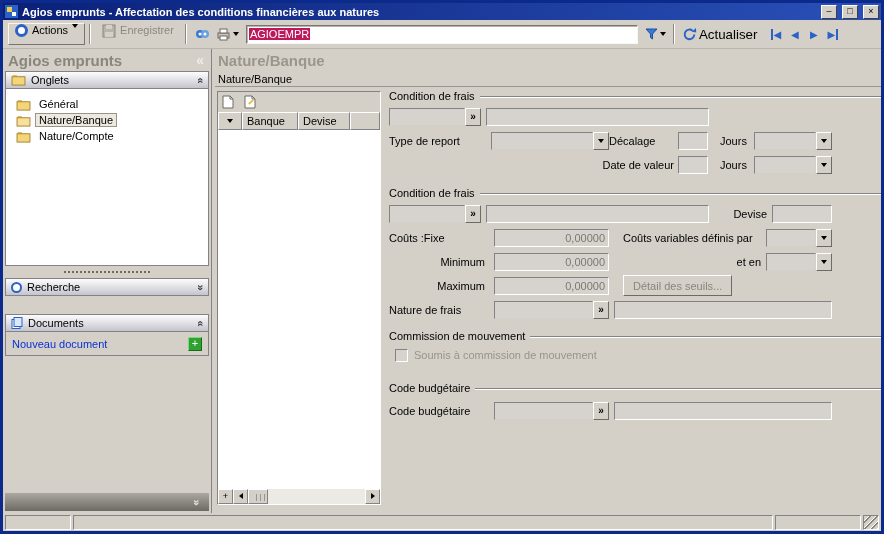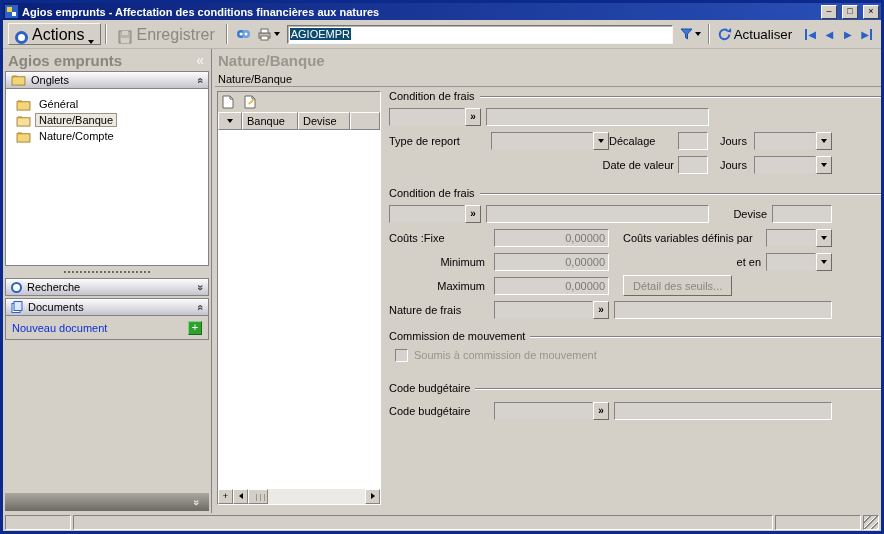--- a/index.html
+++ b/index.html
@@ -7,28 +7,28 @@
   body{font-family:"Liberation Sans",sans-serif;font-size:11px;color:#000;background:#808080}
   .window{position:relative;width:884px;height:534px;background:#d4d0c8;border:3px solid #0b2a8c;display:flex;flex-direction:column;overflow:hidden}
 
   
   .titlebar{height:17px;background:linear-gradient(90deg,#0a2078,#2a50b8);display:flex;align-items:center;padding:0 2px;gap:4px;flex-shrink:0}
   .titlebar .title{color:#fff;font-weight:bold;font-size:11px;flex:1;white-space:nowrap;overflow:hidden}
   .winbtn{width:16px;height:14px;background:#d4d0c8;border:1px solid;border-color:#fff #404040 #404040 #fff;font-size:9px;line-height:11px;text-align:center;padding:0;margin-left:1px;font-family:"Liberation Sans",sans-serif}
 
   
   .toolbar{height:29px;display:flex;align-items:center;padding:0 5px;flex-shrink:0;border-bottom:1px solid #bab6ae}
-  .tbtn{display:flex;align-items:flex-end;gap:4px;height:22px;padding:0 6px;background:#d4d0c8;border:1px solid;border-color:#f8f6f2 #787470 #787470 #f8f6f2;font-size:16px;font-family:"Liberation Sans",sans-serif}
+  .tbtn{display:flex;align-items:flex-start;gap:4px;height:22px;padding:0 6px;background:#d4d0c8;border:1px solid;border-color:#f8f6f2 #787470 #787470 #f8f6f2;font-size:11px;font-family:"Liberation Sans",sans-serif}
   .tbtn.flat{border-color:transparent}
   .tbtn.disabled{color:#8c8880}
   .tsep{width:2px;height:20px;border-left:1px solid #8c8880;border-right:1px solid #fff;margin:0 4px;flex-shrink:0}
   .tri-down{width:0;height:0;border-left:3px solid transparent;border-right:3px solid transparent;border-top:4px solid #000;display:inline-block}
   .round-icon{width:13px;height:13px;border-radius:50%;background:#fff;border:3px solid #2a62c8;display:inline-block}
   .code-field{width:392px;height:19px;background:#fff;border:1px solid;border-color:#787470 #f8f6f2 #f8f6f2 #787470;box-shadow:inset 1px 1px 0 #b8b4ac;display:flex;align-items:center;padding:1px 2px;margin:0 4px}
-  .code-field .sel{background:#0c4a6e;color:#fff;padding:0 1px}
+  .code-field .sel{background:#be185d;color:#fff;padding:0 1px}
   .iconbtn{display:flex;align-items:center;gap:2px;height:22px;padding:0 3px;background:transparent;border:none}
   .navbtn{color:#2a62c8;font-size:10px;width:19px;height:18px;display:flex;align-items:center;justify-content:center;background:transparent;border:none;padding:0}
   .bar-l{border-left:2px solid #2a62c8;padding-left:1px}
   .bar-r{border-right:2px solid #2a62c8;padding-right:1px}
 
   
   .appbody{flex:1;display:flex;overflow:hidden}
 
   
   .sidebar{width:209px;background:#d4d0c8;border-right:1px solid #848284;display:flex;flex-direction:column;flex-shrink:0}
@@ -233,21 +233,21 @@
         </div>
 
       <div class="panel">
         <div class="panel-header">
           <span class="round-icon" style="width:11px;height:11px;border-width:2px"></span>
           <span>Recherche</span>
           <span class="chev rot-down">»</span>
         </div>
       </div>
 
-      <div class="panel" style="margin-top:2px">
+      <div class="panel" style="margin-top:18px">
         <div class="panel-header">
           <svg width="12" height="12">
               <rect x="1" y="2.5" width="8" height="9" fill="#fff" stroke="#2a62c8"></rect>
               <rect x="3" y="0.5" width="8" height="9" fill="#dce8fa" stroke="#2a62c8"></rect>
             </svg>
           <span>Documents</span>
           <span class="chev rot-up">«</span>
         </div>
         <div class="doc-body">
           <span class="link">Nouveau document</span>

